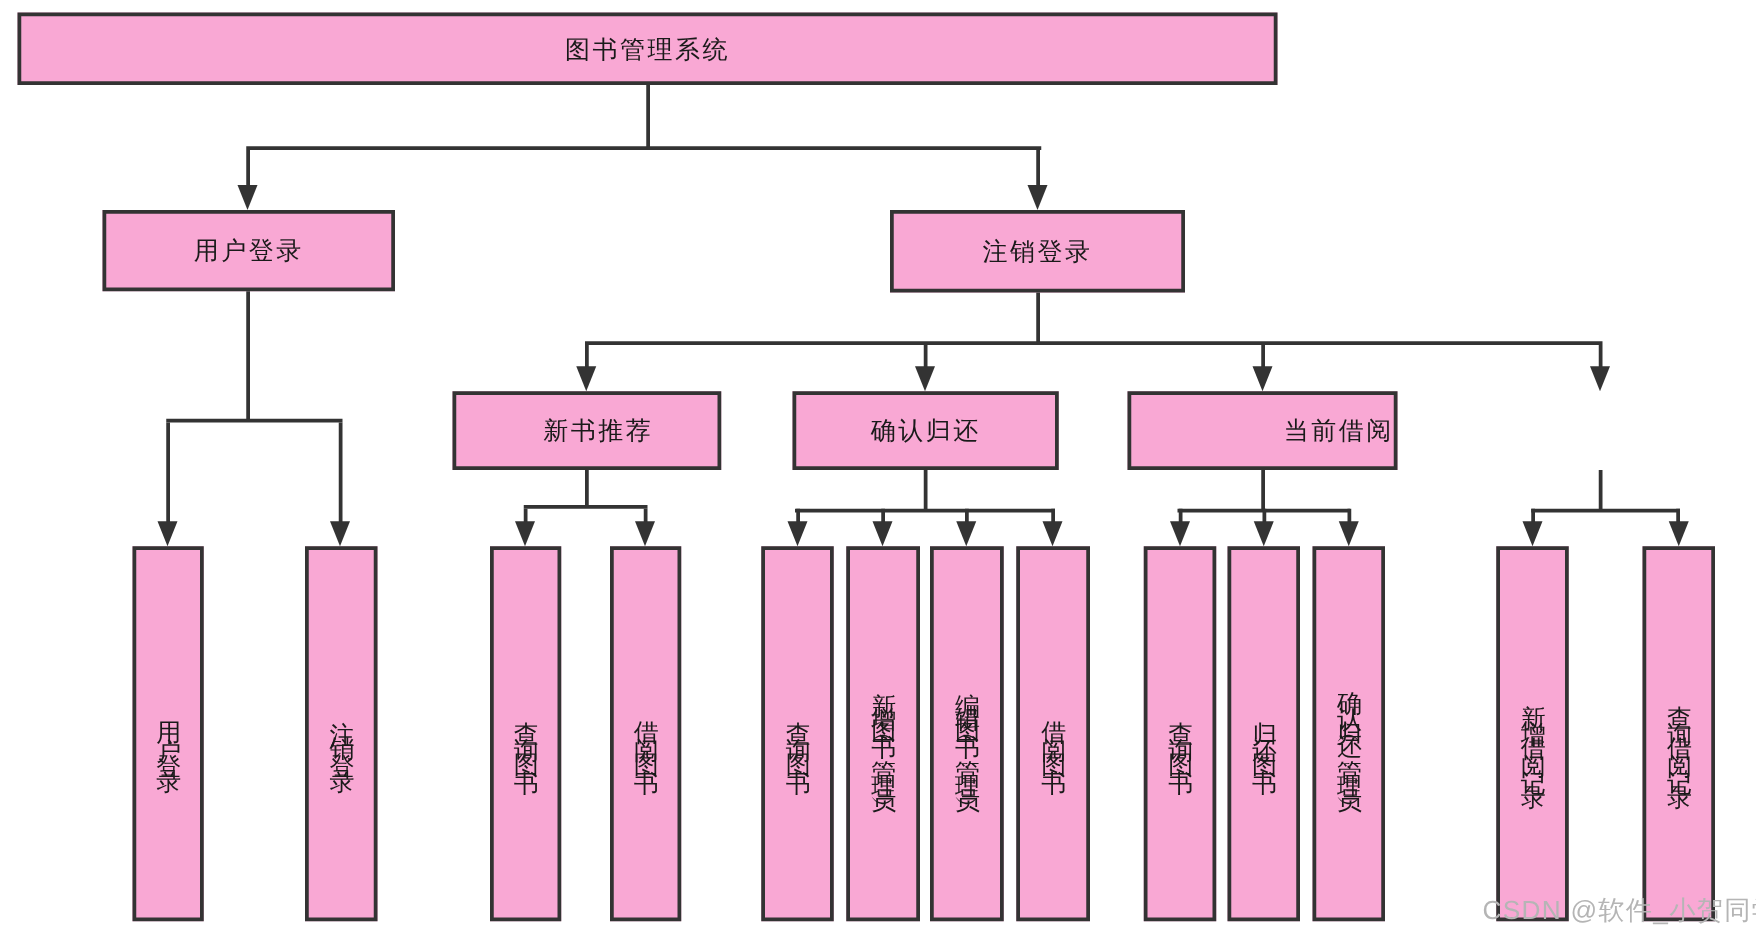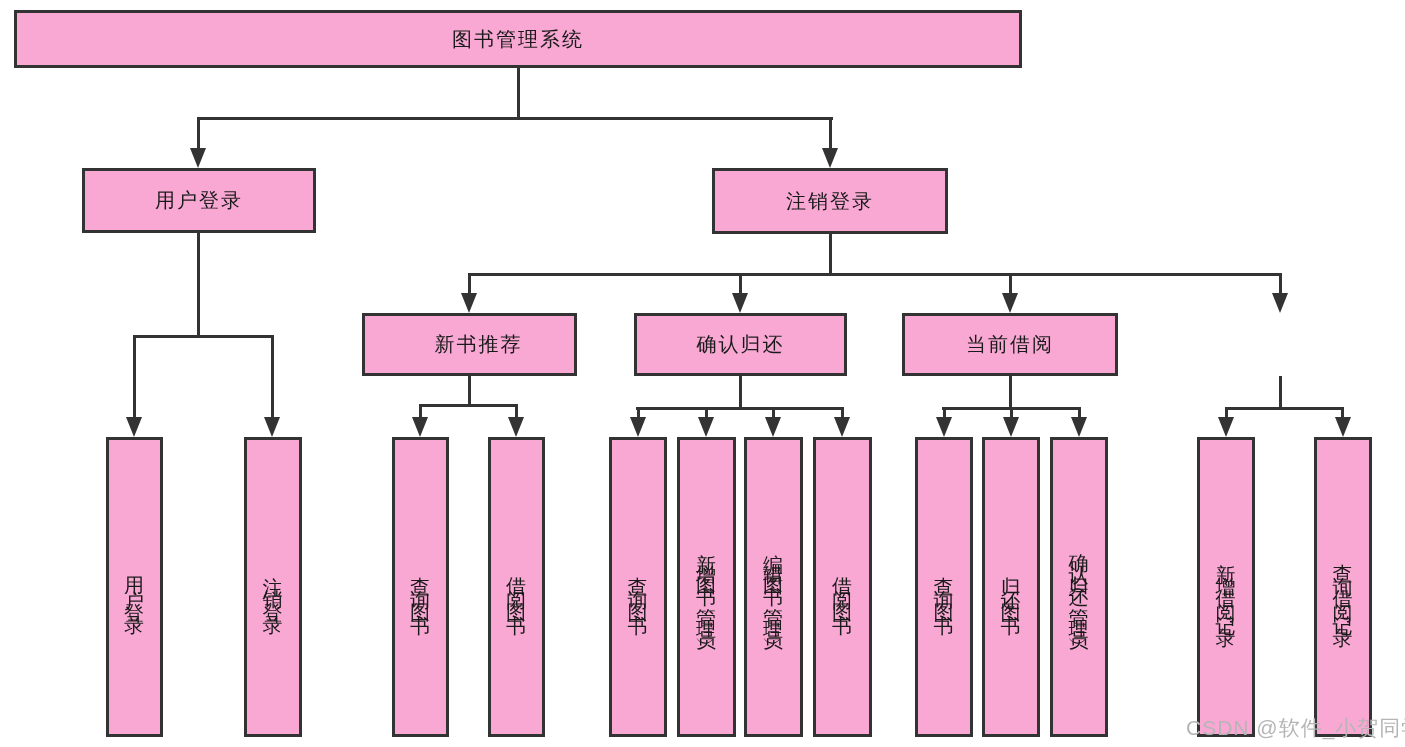--- a/index.html
+++ b/index.html
@@ -97,21 +97,21 @@
   <div class="arrowhead" style="left:1002px; top:293px;"></div>
   <div class="line" style="left:1279px; top:276px; width:3px; height:18px;"></div>
   <div class="arrowhead" style="left:1272px; top:293px;"></div>
 
   <div class="box" style="left:362px; top:313px; width:215px; height:63px;padding-left:18px;">
     <span class="hlabel">新书推荐</span>
   </div>
   <div class="box" style="left:634px; top:313px; width:213px; height:63px;">
     <span class="hlabel">确认归还</span>
   </div>
-  <div class="box" style="left:902px; top:313px; width:216px; height:63px;">
+  <div class="box" style="left:902px; top:313px; width:216px; height:63px;justify-content:flex-end;">
     <span class="hlabel">当前借阅</span>
   </div>
 
   <div class="line" style="left:468px; top:376px; width:3px; height:30px;"></div>
   <div class="line" style="left:419px; top:404px; width:99px; height:3px;"></div>
   <div class="line" style="left:419px; top:407px; width:3px; height:12px;"></div>
   <div class="arrowhead" style="left:412px; top:417px;"></div>
   <div class="line" style="left:515px; top:407px; width:3px; height:12px;"></div>
   <div class="arrowhead" style="left:508px; top:417px;"></div>
 

